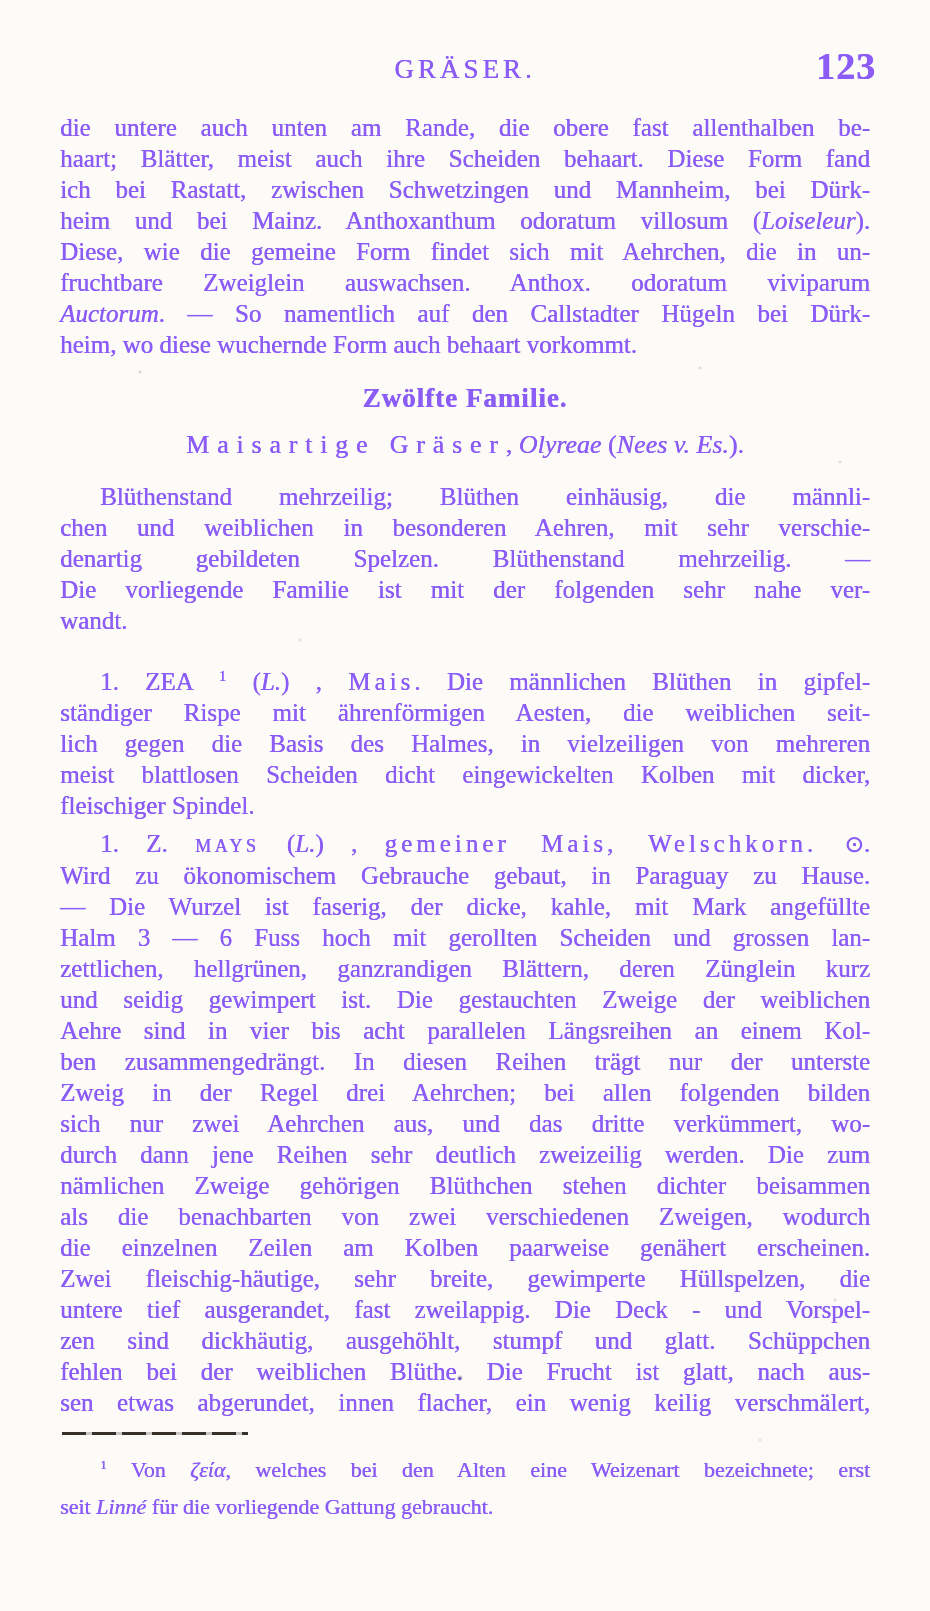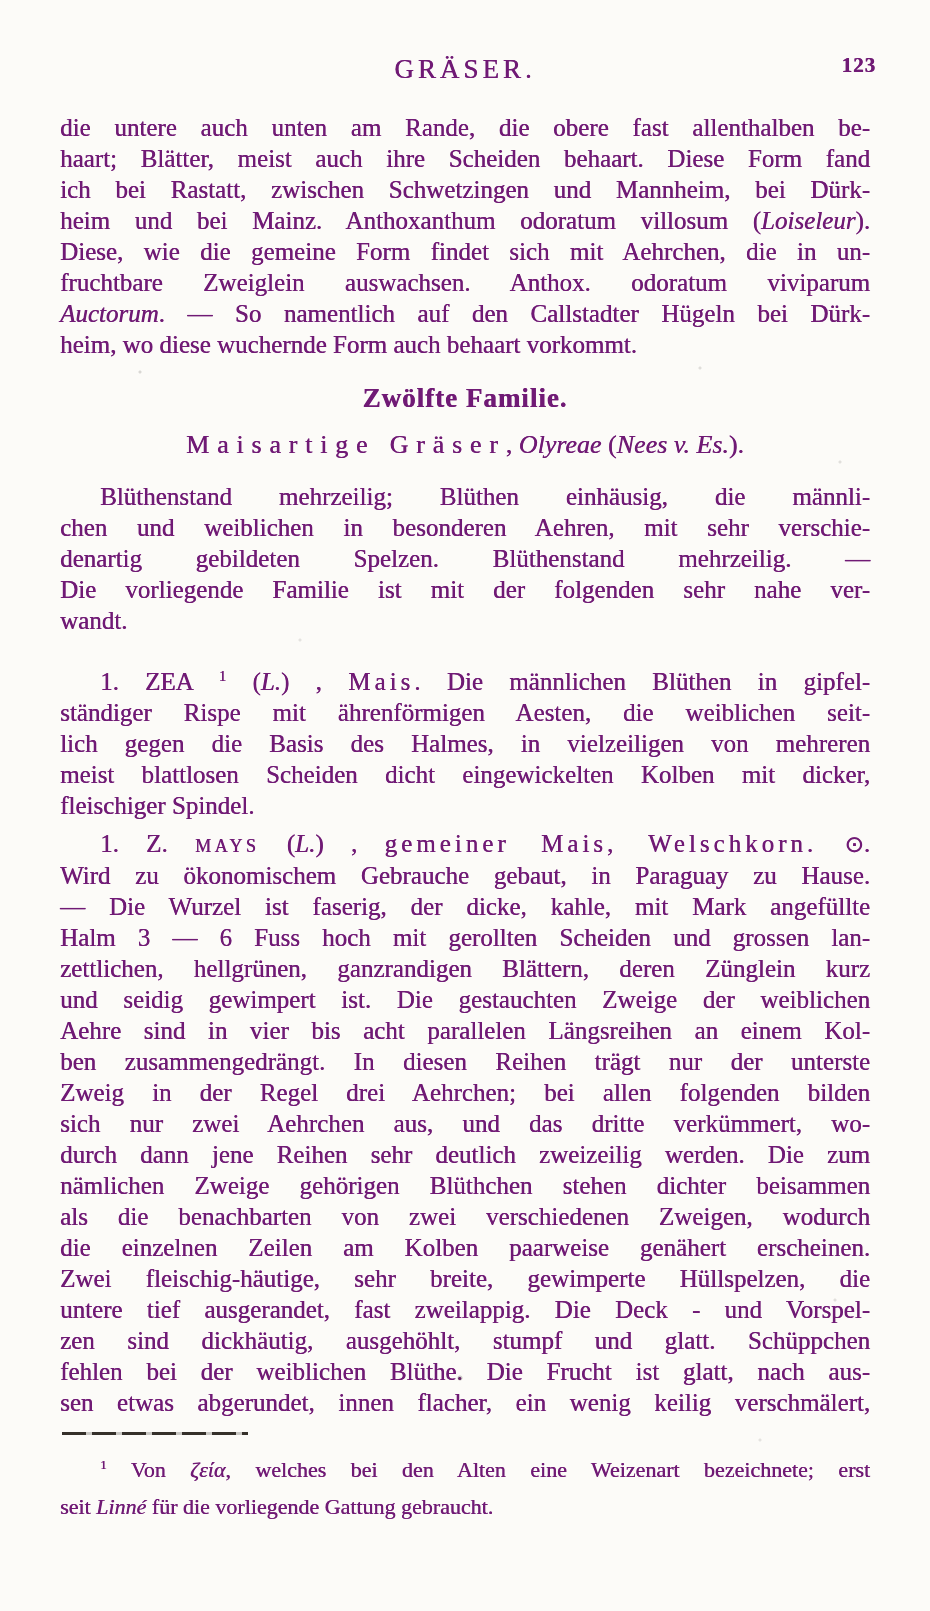--- a/index.html
+++ b/index.html
@@ -3,21 +3,21 @@
 <meta charset="utf-8">
 <style>
   * { box-sizing: border-box; margin: 0; padding: 0; }
   html, body { background: #fbfaf7; }
   .page {
     position: relative;
     width: 930px;
     height: 1611px;
     margin: 0 auto;
     background: #fcfbf8;
-    color: #701a75;
+    color: #8b5cf6;
     font-family: "Liberation Serif", "DejaVu Serif", serif;
     overflow: hidden;
   }
   
   .page::before {
     content: "";
     position: absolute; inset: 0;
     pointer-events: none;
     background-image:
       radial-gradient(circle at 140px 372px, rgba(60,55,50,.18) 0 1px, transparent 2px),
@@ -33,23 +33,23 @@
     padding-top: 54px;
     text-align: center;
     text-shadow: 0.4px 0 0 currentColor;
   }
   .header-title {
     font-size: 27px;
     letter-spacing: 4px;
   }
   .page-number {
     position: absolute;
-    top: 53px;
+    top: 44px;
     right: 54px;
-    font-size: 21px;
+    font-size: 38px;
     font-weight: bold;
     letter-spacing: 1px;
   }
   .text-block {
     padding: 0 60px;
     margin-top: 27px;
     font-size: 25px;
     line-height: 31px;
     text-shadow: 0.4px 0 0 currentColor;
   }

